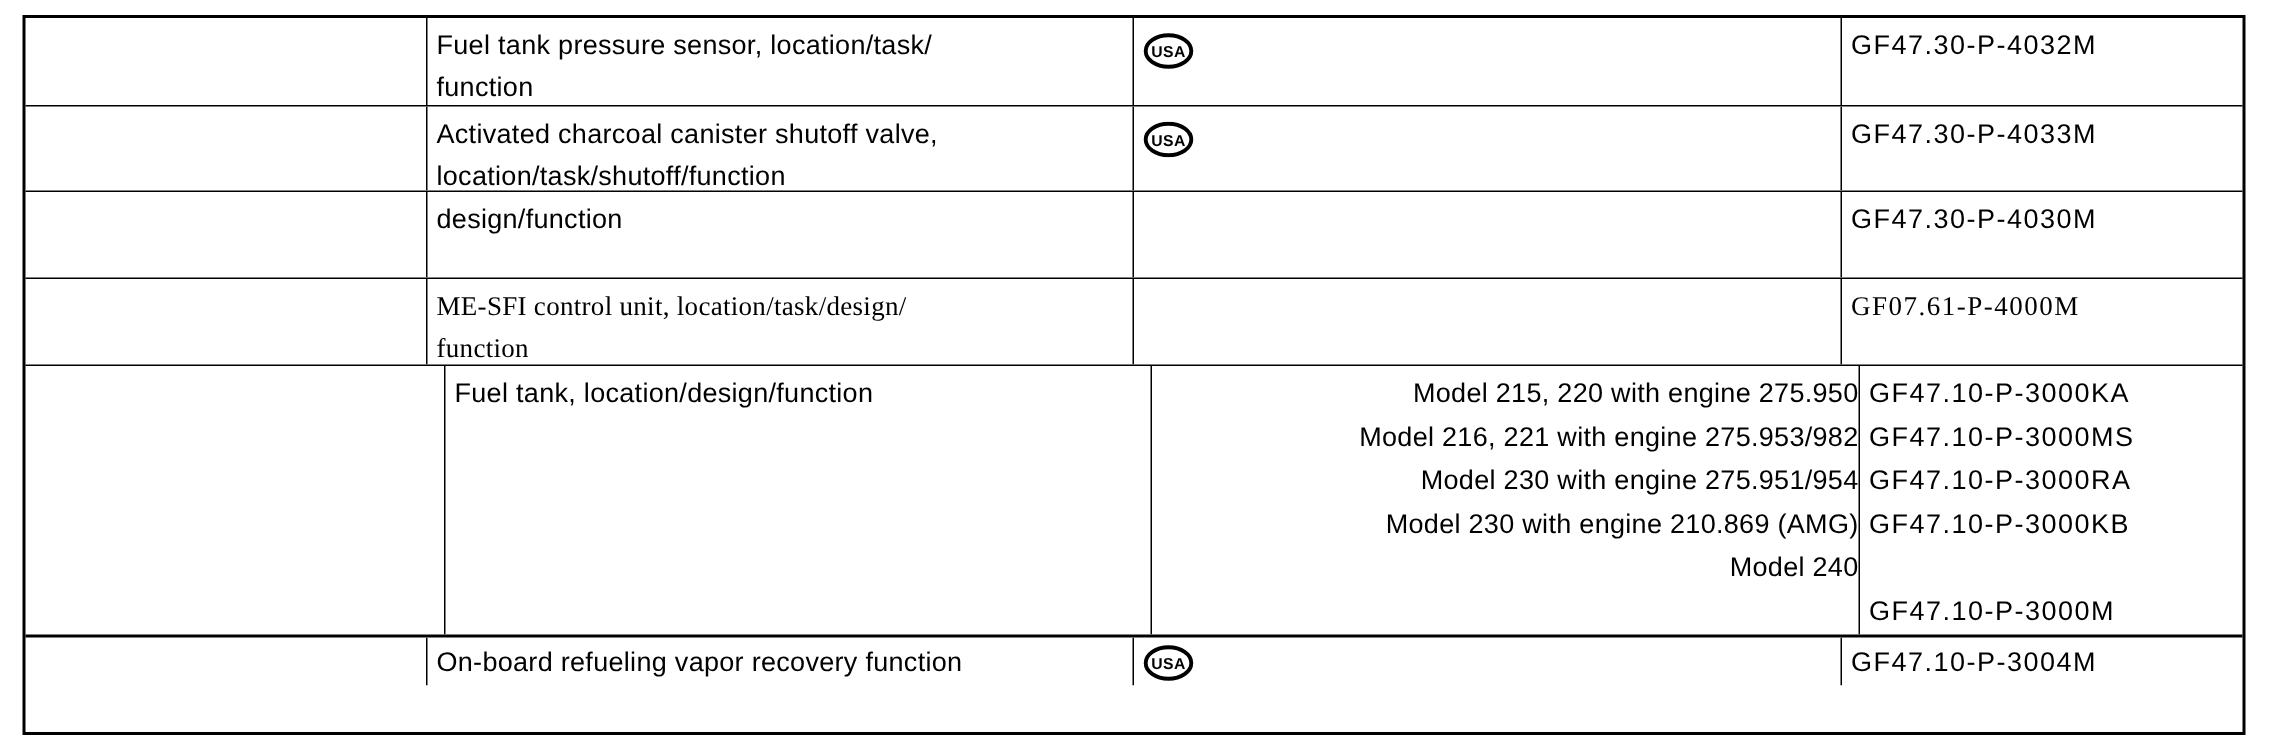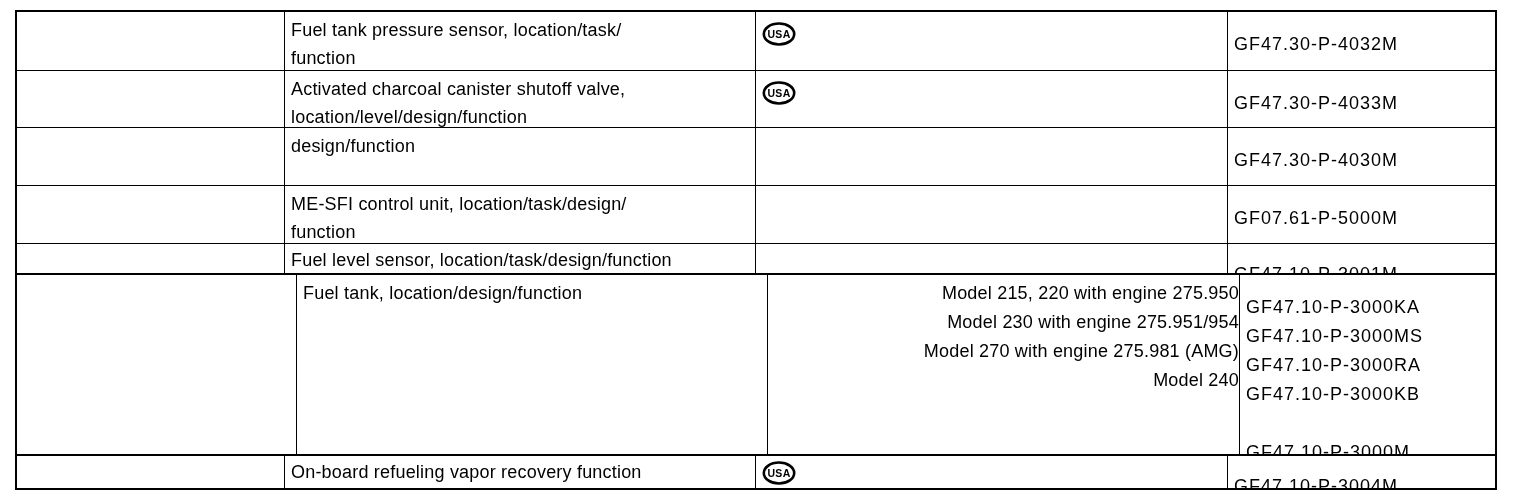--- a/index.html
+++ b/index.html
@@ -26,31 +26,31 @@
     box-sizing: border-box;
     border-bottom: 1px solid #000;
     overflow: hidden;
     flex: none;
   }
   .row.thick { border-bottom-width: 2px; }
   .row:last-child { border-bottom: none; }
   .r1 { height: 59px; }
   .r2 { height: 57px; }
   .r3 { height: 58px; }
-  .r4 { height: 58px; }
+  .r4 { height: 58px; font-family: Liberation Serif, serif; }
   .r5 { height: 31px; }
   .r6 { height: 181px; padding-left: 12px; }
   .r7 { height: 32px; }
   .cell {
     box-sizing: border-box;
     border-right: 1px solid #000;
     padding: 4px 0 0 6px;
     overflow: hidden;
   }
-  .cell:last-child { border-right: none; margin-top: 14px; }
+  .cell:last-child { border-right: none; }
   .c1 { width: 268px; padding: 0; }
   .c2 { width: 471px; }
   .c3 { width: 472px; text-align: right; }
   .c4 { flex: 1; }
   .r5 .cell, .r7 .cell { padding-top: 2px; }
   .ln {
     height: 28px;
     line-height: 28px;
     font-size: 18px;
     white-space: nowrap;
@@ -94,21 +94,21 @@
       </div>
       <div class="cell c4">
         <div class="ln">GF47.30-P-4032M</div>
       </div>
     </div>
 
     <div class="row r2">
       <div class="cell c1"></div>
       <div class="cell c2">
         <div class="ln">Activated charcoal canister shutoff valve,</div>
-        <div class="ln">location/level/design/function</div>
+        <div class="ln">location/task/shutoff/function</div>
       </div>
       <div class="cell c3">
         <span class="usa">
           <svg viewBox="0 0 34 24" width="34" height="24">
             <ellipse cx="17" cy="12" rx="15.2" ry="10.5" fill="none" stroke="#000" stroke-width="2.6"></ellipse>
             <text x="17" y="16" text-anchor="middle">USA</text>
           </svg>
         </span>
       </div>
       <div class="cell c4">
@@ -128,44 +128,35 @@
     </div>
 
     <div class="row r4">
       <div class="cell c1"></div>
       <div class="cell c2">
         <div class="ln">ME-SFI control unit, location/task/design/</div>
         <div class="ln">function</div>
       </div>
       <div class="cell c3"></div>
       <div class="cell c4">
-        <div class="ln">GF07.61-P-5000M</div>
+        <div class="ln">GF07.61-P-4000M</div>
       </div>
     </div>
 
-    <div class="row r5 thick">
-      <div class="cell c1"></div>
-      <div class="cell c2">
-        <div class="ln">Fuel level sensor, location/task/design/function</div>
-      </div>
-      <div class="cell c3"></div>
-      <div class="cell c4">
-        <div class="ln">GF47.10-P-3001M</div>
-      </div>
-    </div>
 
     <div class="row r6 thick">
       <div class="cell c1"></div>
       <div class="cell c2">
         <div class="ln">Fuel tank, location/design/function</div>
       </div>
       <div class="cell c3">
         <div class="ln">Model 215, 220 with engine 275.950</div>
+        <div class="ln">Model 216, 221 with engine 275.953/982</div>
         <div class="ln">Model 230 with engine 275.951/954</div>
-        <div class="ln">Model 270 with engine 275.981 (AMG)</div>
+        <div class="ln">Model 230 with engine 210.869 (AMG)</div>
         <div class="ln">Model 240</div>
       </div>
       <div class="cell c4">
         <div class="ln">GF47.10-P-3000KA</div>
         <div class="ln">GF47.10-P-3000MS</div>
         <div class="ln">GF47.10-P-3000RA</div>
         <div class="ln">GF47.10-P-3000KB</div>
         <div class="ln"></div>
         <div class="ln">GF47.10-P-3000M</div>
       </div>

